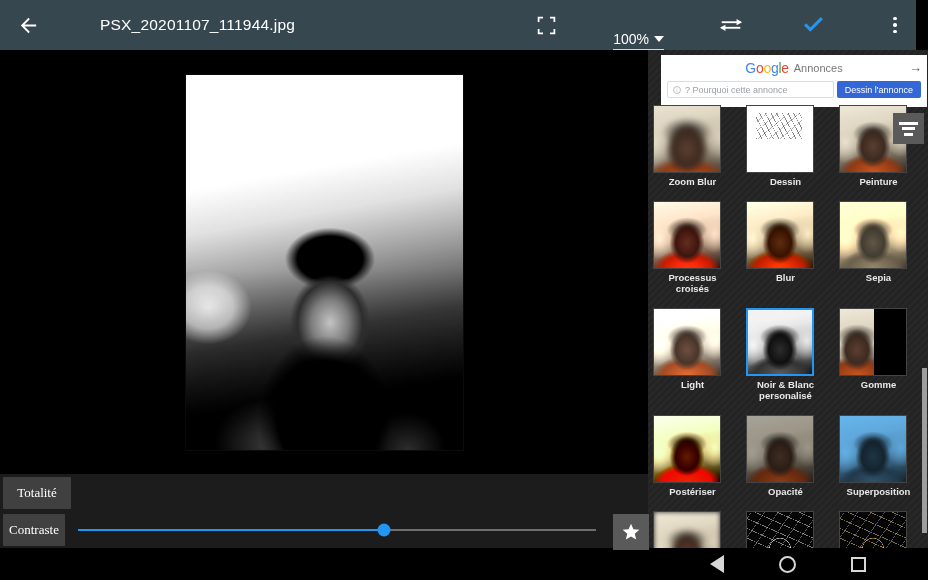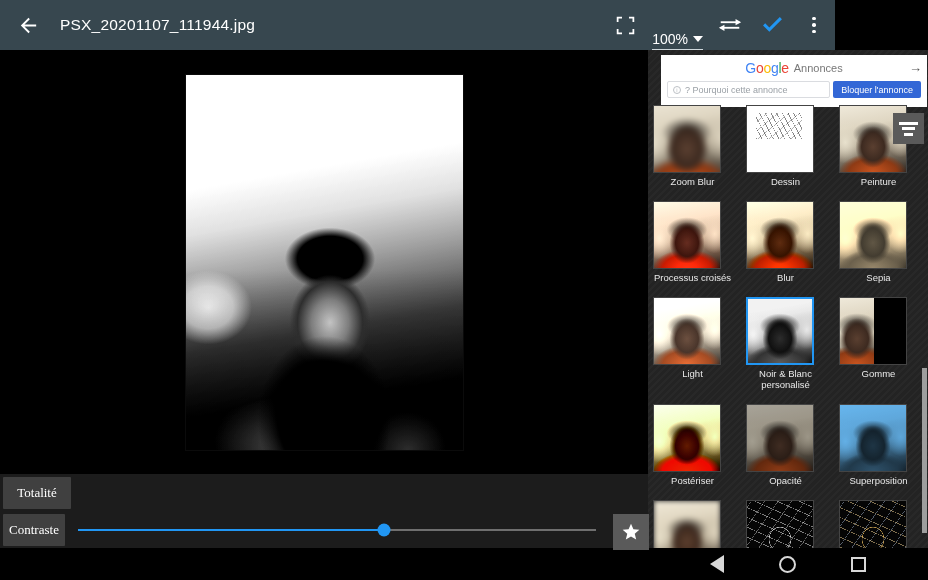--- a/index.html
+++ b/index.html
@@ -6,23 +6,23 @@
   html, body {
     width: 928px; height: 580px;
     background: #000;
     font-family: "Liberation Sans", sans-serif;
     overflow: hidden;
   }
   #app { position: relative; width: 928px; height: 580px; background:#000; }
 
   
   .header {
-    position: absolute; left:0; top:0; width:835px; height:50px;
+    position: absolute; left:0; top:0; width:916px; height:50px;
     background:#37474f;
-    display:flex; align-items:center;
+    display:flex; align-items:center;gap:40px;
   }
   .back-btn {
     width:56px; height:50px; display:flex; align-items:center; justify-content:center;
     cursor:pointer;
   }
   .header-title {
     color:#ffffff; font-size:15.5px; letter-spacing:.2px;
     white-space:nowrap; margin-left:4px;
   }
   .header-spacer { flex:1 1 auto; }
@@ -146,21 +146,21 @@
   }
   .sort-btn i { display:block; height:3px; background:#fff; }
   .sort-btn i:nth-child(1){ width:19px; }
   .sort-btn i:nth-child(2){ width:13px; }
   .sort-btn i:nth-child(3){ width:9px; }
 
   .grid {
     position:absolute; left:0; top:55px; width:272px; padding:0 0 0 5px;
     display:flex; flex-wrap:wrap; gap:14px 14px;
   }
-  .cell { width:79px; cursor:pointer; }
+  .cell { width:79px; cursor:pointer;font-weight:bold; }
   .thumb {
     width:68px; height:68px; position:relative; overflow:hidden; background:#2b2b2b;
     border:1px solid rgba(255,255,255,.12);
   }
   .cell.selected .thumb { border:2.5px solid #2196f3; }
   .cell-label {
     margin-top:3px; text-align:center; color:#e8e8e8; font-size:9.5px; line-height:11px;
   }
   
   .tb {
@@ -328,21 +328,21 @@
       <div class="ad-top">
         <span class="ad-google"><b>G</b><b>o</b><b>o</b><b>g</b><b>l</b><b>e</b></span>
         <span class="ad-annonces">Annonces</span>
         <span class="ad-arrow">→</span>
       </div>
       <div class="ad-row">
         <div class="ad-why">
           <span class="ad-i">i</span>
           <span>? Pourquoi cette annonce</span>
         </div>
-        <div class="ad-block">Bloquer l'annonce</div>
+        <div class="ad-block">Dessin l'annonce</div>
       </div>
     </div>
 
     <div class="sort-btn">
       <i></i>
         <i></i>
         <i></i>
     </div>
 
     <div class="grid" id="filter-grid">

